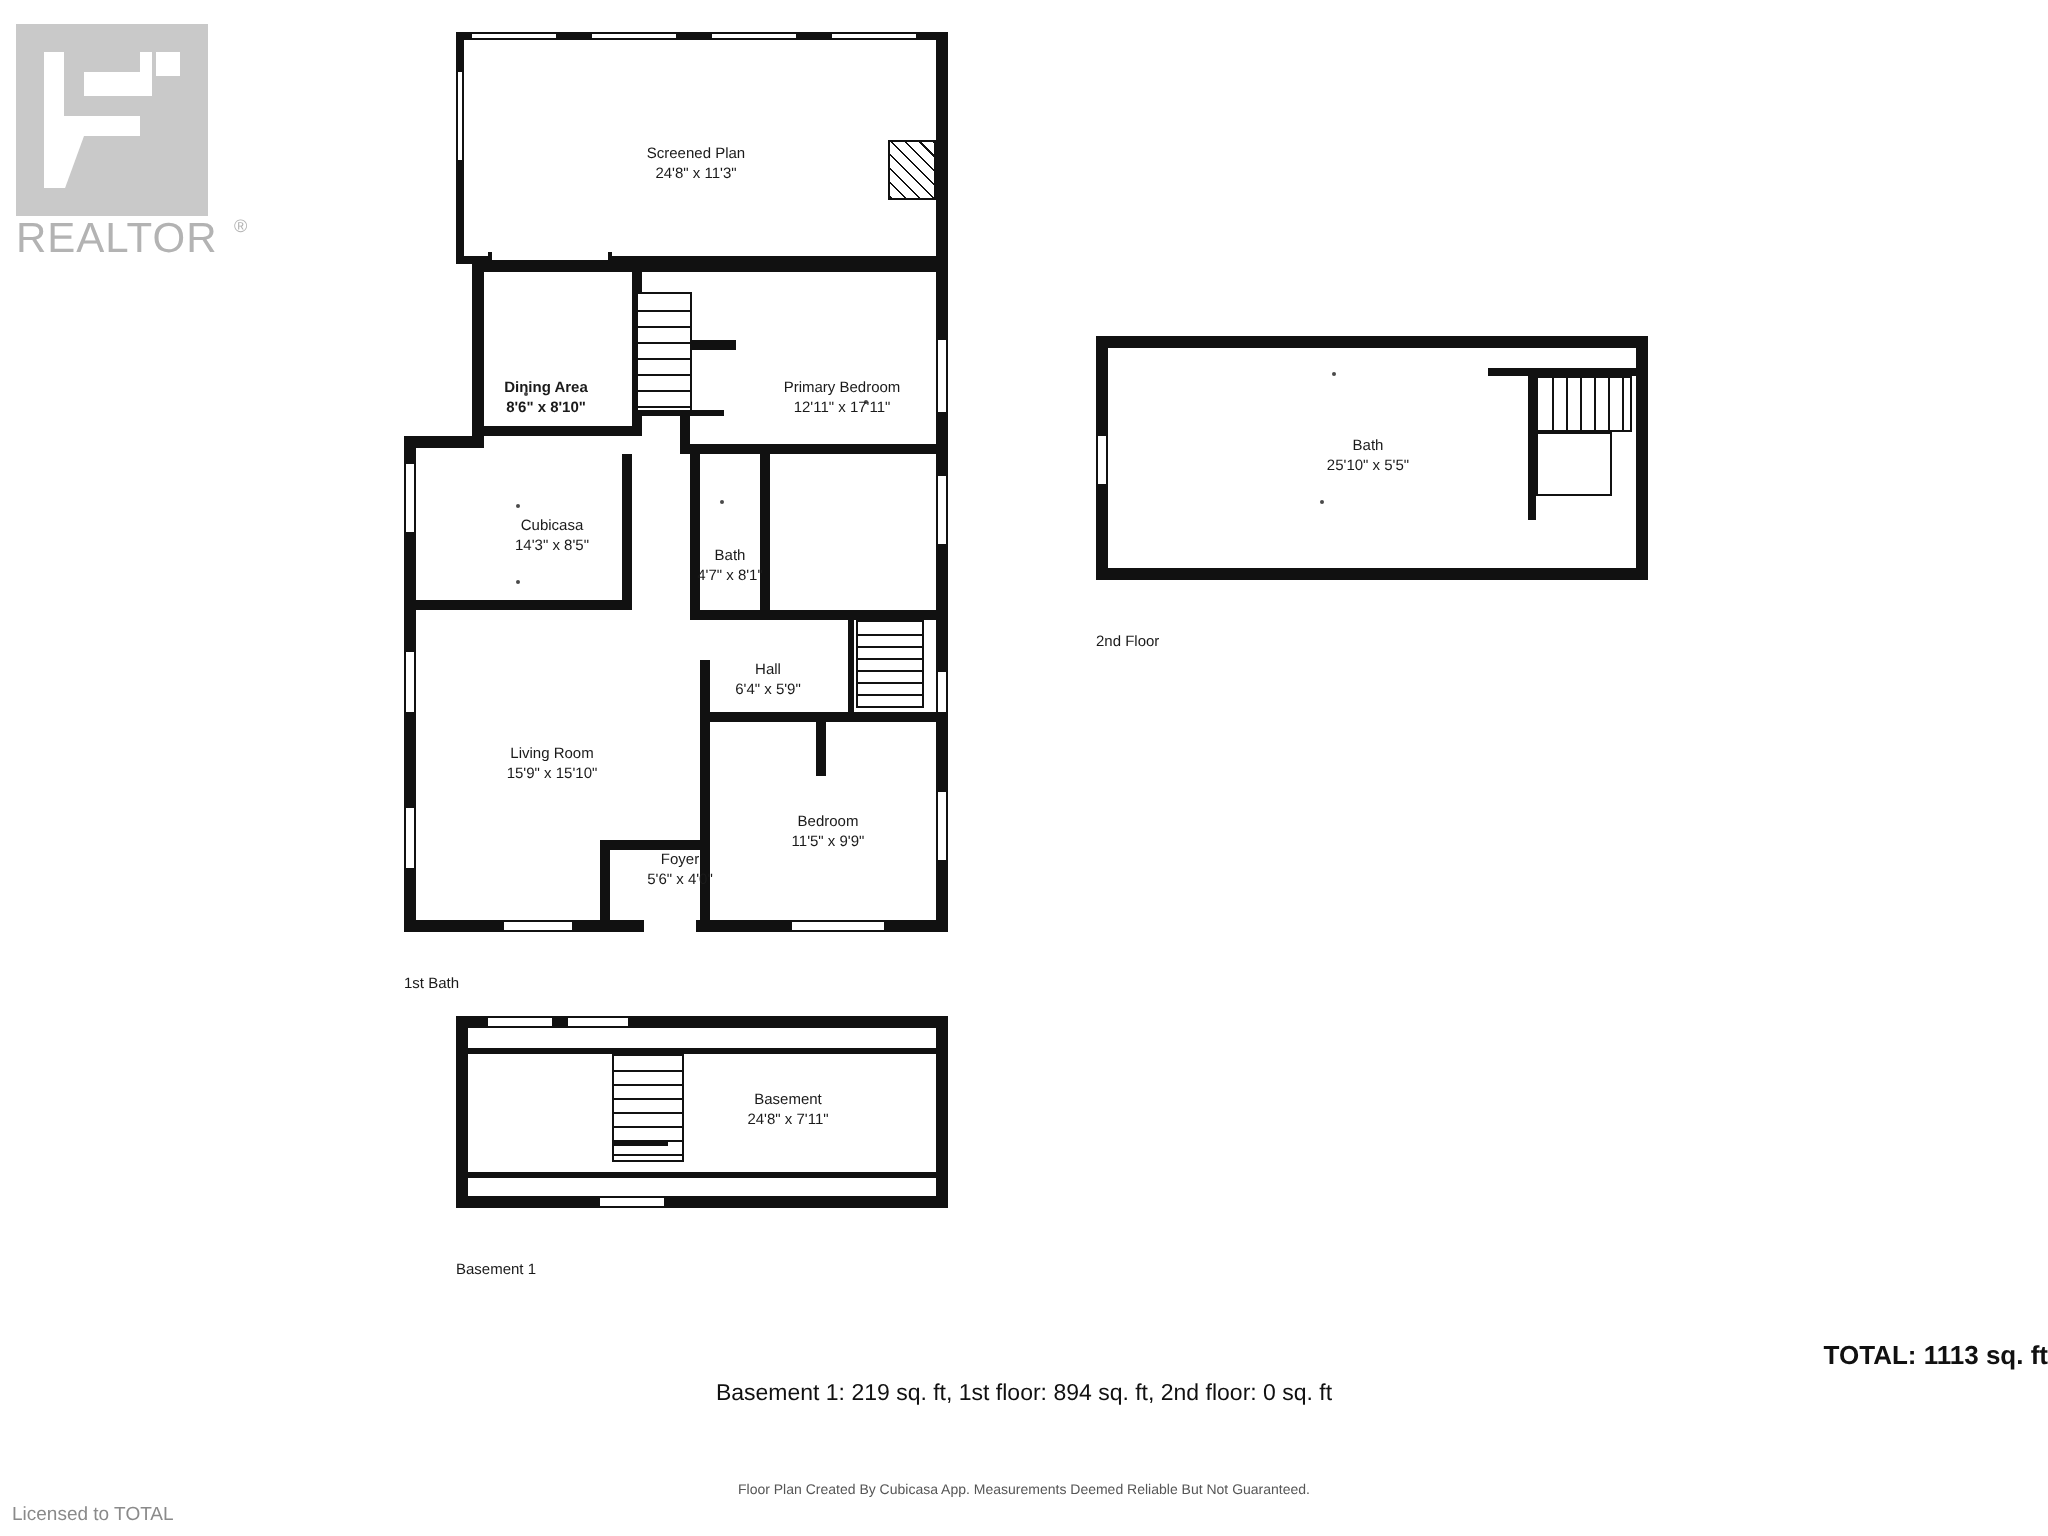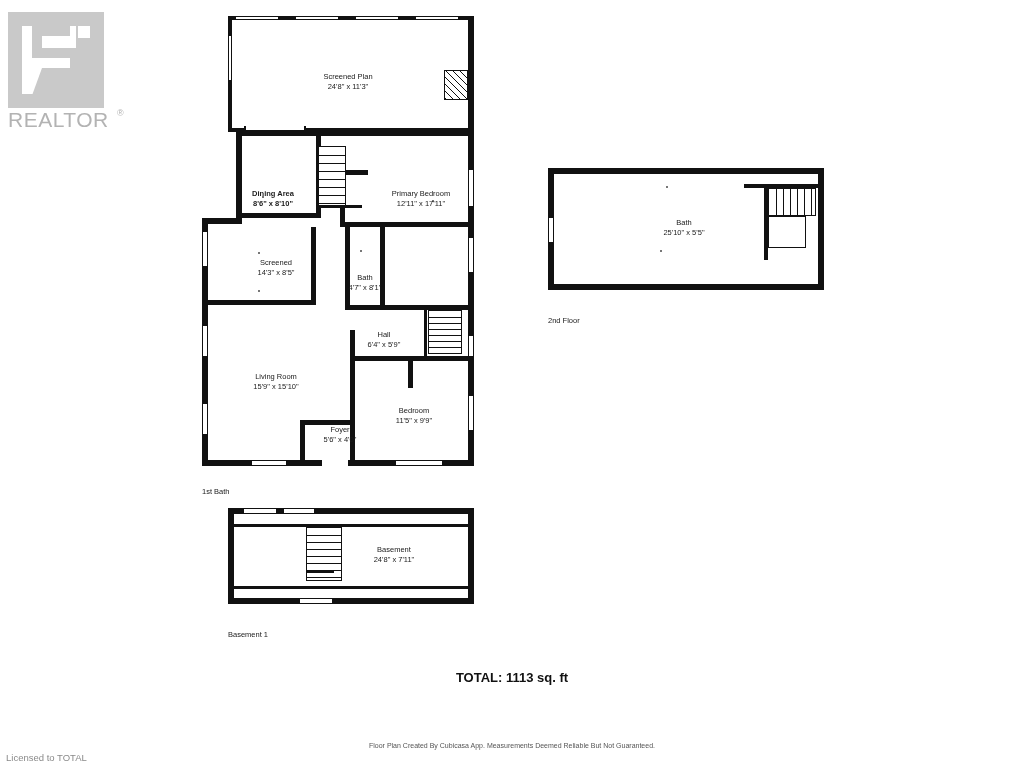--- a/index.html
+++ b/index.html
@@ -142,20 +142,21 @@
     left: 0;
     top: 670px;
     width: 1024px;
     text-align: center;
   }
   .summary .total {
     font-size: 13px;
     font-weight: bold;
     color: #111111;
     margin-bottom: 4px;
+    text-align: right;
   }
   .summary .line {
     font-size: 11.5px;
     color: #111111;
     line-height: 16px;
   }
   .disclaimer {
     position: absolute;
     left: 0;
     top: 742px;
@@ -295,21 +296,21 @@
 
     <div class="label" style="left:225px; top:189px; width:96px;font-weight:bold;">
       <span class="nm">Dining Area</span>
       <span class="dim">8'6" x 8'10"</span>
     </div>
     <div class="label" style="left:366px; top:189px; width:110px;">
       <span class="nm">Primary Bedroom</span>
       <span class="dim">12'11" x 17'11"</span>
     </div>
     <div class="label" style="left:228px; top:258px; width:96px;">
-      <span class="nm">Screened</span>
+      <span class="nm">Cubicasa</span>
       <span class="dim">14'3" x 8'5"</span>
     </div>
     <div class="label" style="left:330px; top:273px; width:70px;">
       <span class="nm">Bath</span>
       <span class="dim">4'7" x 8'1"</span>
     </div>
     <div class="label" style="left:350px; top:330px; width:68px;text-align:center;">
       <span class="nm">Hall</span>
       <span class="dim">6'4" x 5'9"</span>
     </div>
@@ -387,18 +388,19 @@
     <div class="label" style="left:348px; top:545px; width:92px;">
       <span class="nm">Basement</span>
       <span class="dim">24'8" x 7'11"</span>
     </div>
 
     <div class="floor-caption" style="left:228px; top:630px;">Basement 1</div>
   </div>
 
   <div class="summary">
     <div class="total">TOTAL: 1113 sq. ft</div>
+    <div class="line">Basement 1: 219 sq. ft, 1st floor: 894 sq. ft, 2nd floor: 0 sq. ft</div>
   </div>
 
   <div class="disclaimer">Floor Plan Created By Cubicasa App. Measurements Deemed Reliable But Not Guaranteed.</div>
   <div class="license">Licensed to TOTAL</div>
 
 </div>
 
 </body></html>

